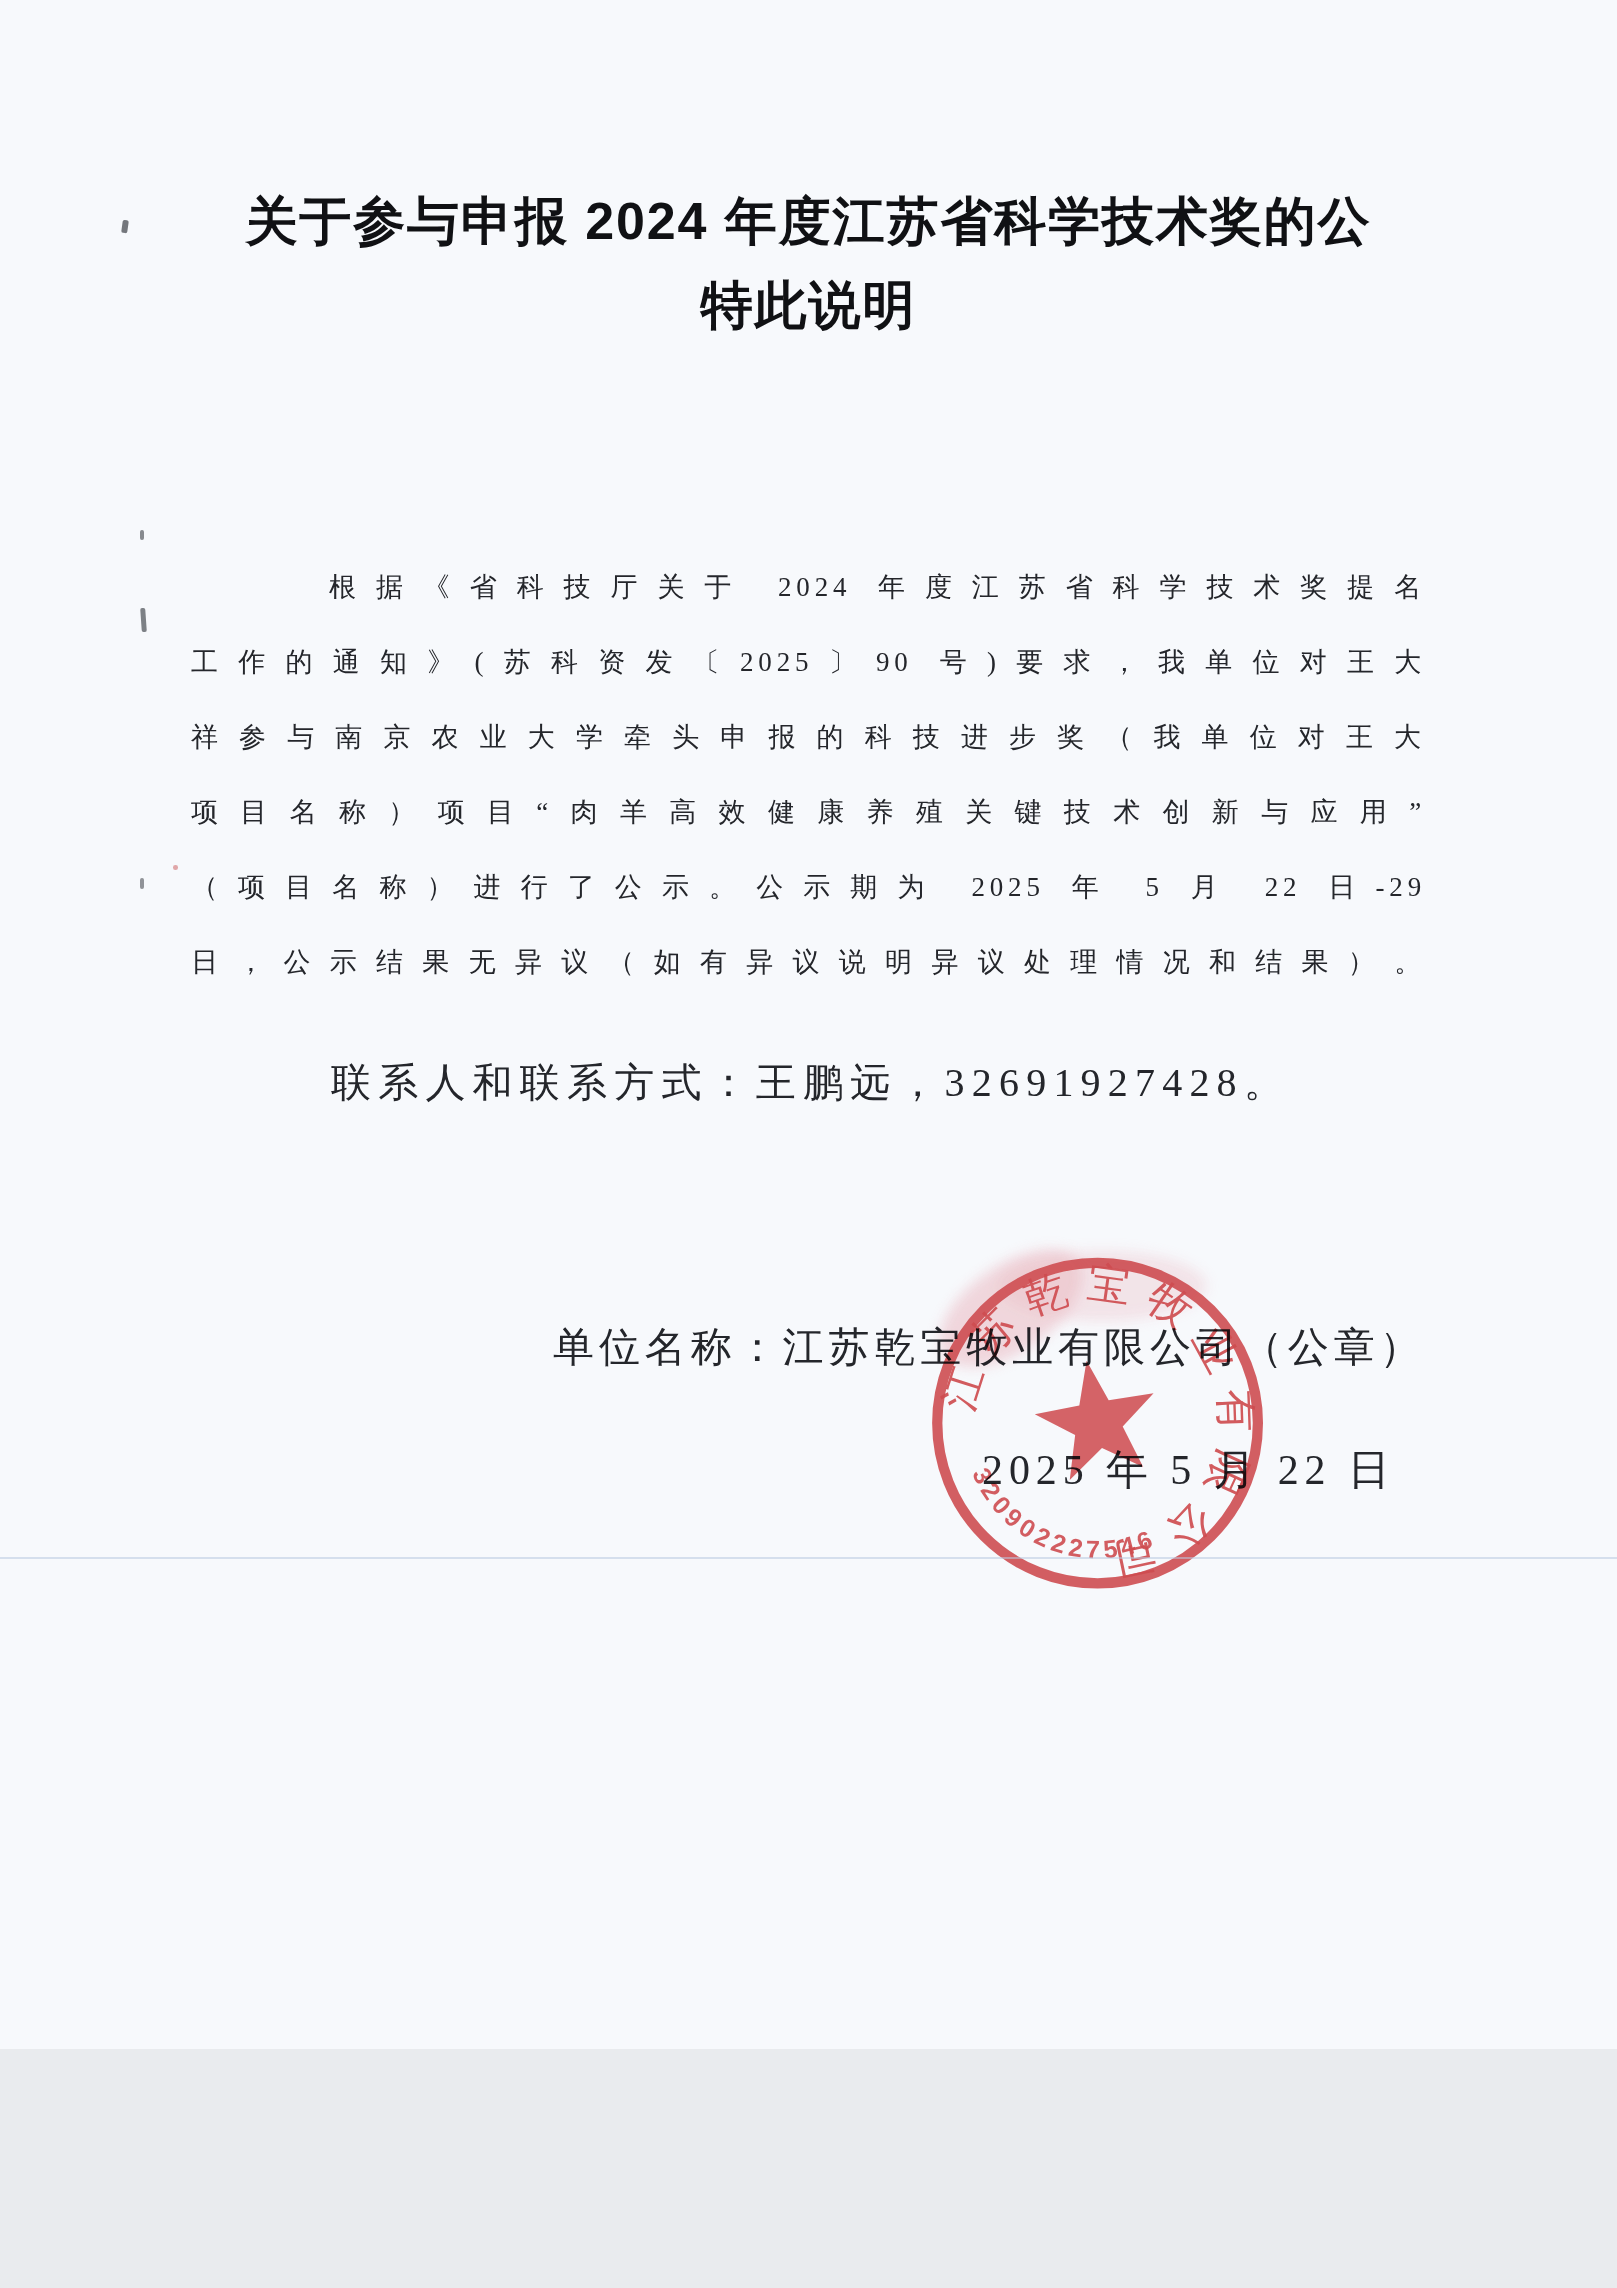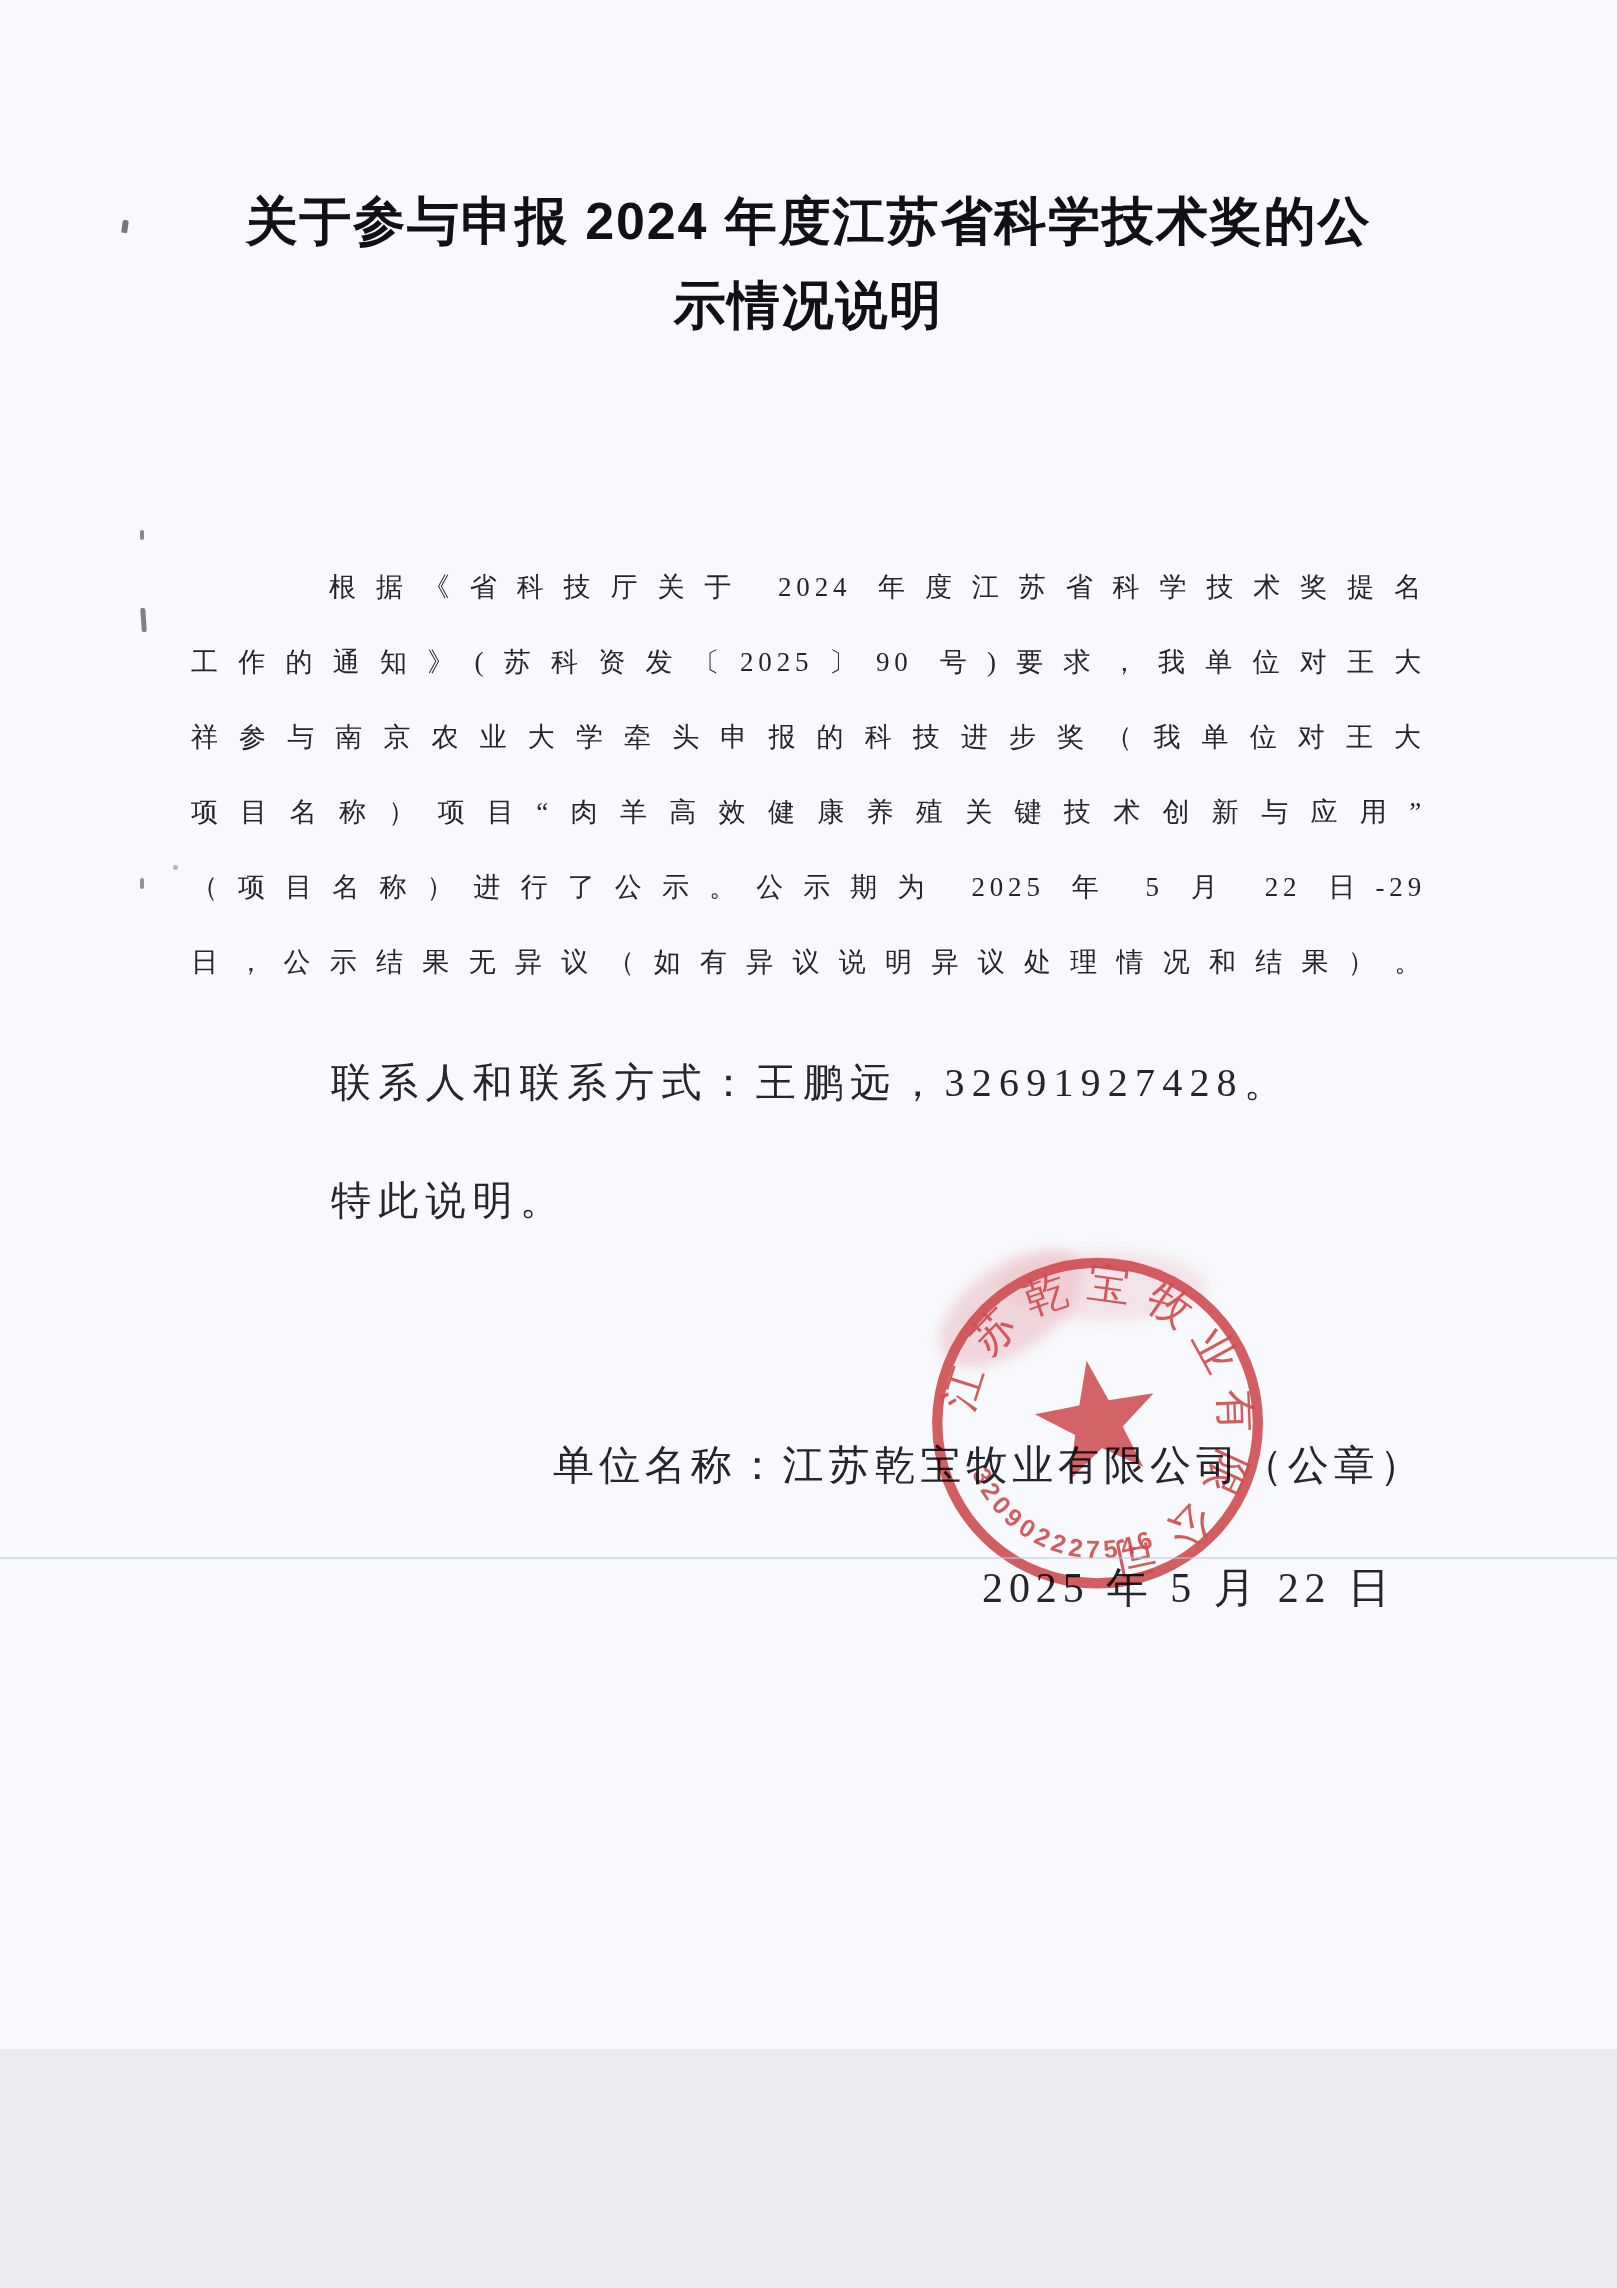--- a/index.html
+++ b/index.html
@@ -91,34 +91,33 @@
   .speck.red { background: #c95555; opacity: .5; width: 4.7px; height: 4.7px; left: 173px; top: 865px; border-radius: 50%; }
 </style>
 </head>
 <body>
 
 <div class="page">
   <div class="content">
 
     <div class="title">
       <div>关于参与申报 2024 年度江苏省科学技术奖的公</div>
-      <div>示情况说明</div>
+      <div>特此说明</div>
     </div>
 
     <div class="body-block">
       <div class="body-line first">根据《省科技厅关于 2024 年度江苏省科学技术奖提名</div>
       <div class="body-line">工作的通知》(苏科资发〔2025〕90 号)要求，我单位对王大</div>
       <div class="body-line">祥参与南京农业大学牵头申报的科技进步奖（我单位对王大</div>
       <div class="body-line">项目名称）项目“肉羊高效健康养殖关键技术创新与应用”</div>
       <div class="body-line">（项目名称）进行了公示。公示期为 2025 年 5 月 22 日-29</div>
       <div class="body-line">日，公示结果无异议（如有异议说明异议处理情况和结果）。</div>
     </div>
 
     <div class="contact-line">联系人和联系方式：王鹏远，32691927428。</div>
-    <div class="closing-line">特此说明。</div>
     <div class="signature-line">单位名称：江苏乾宝牧业有限公司（公章）</div>
     <div class="date-line">2025 年 5 月 22 日</div>
   </div>
 
   <svg class="stamp" viewBox="0 0 372 412" xmlns="http://www.w3.org/2000/svg">
     <defs>
       <filter id="soft" x="-40%" y="-40%" width="180%" height="180%">
         <feGaussianBlur stdDeviation="7"></feGaussianBlur>
       </filter>
       <path id="ringPathCW" d="M 52,205 a 133,133 0 1,1 266,0 a 133,133 0 1,1 -266,0" fill="none"></path>

